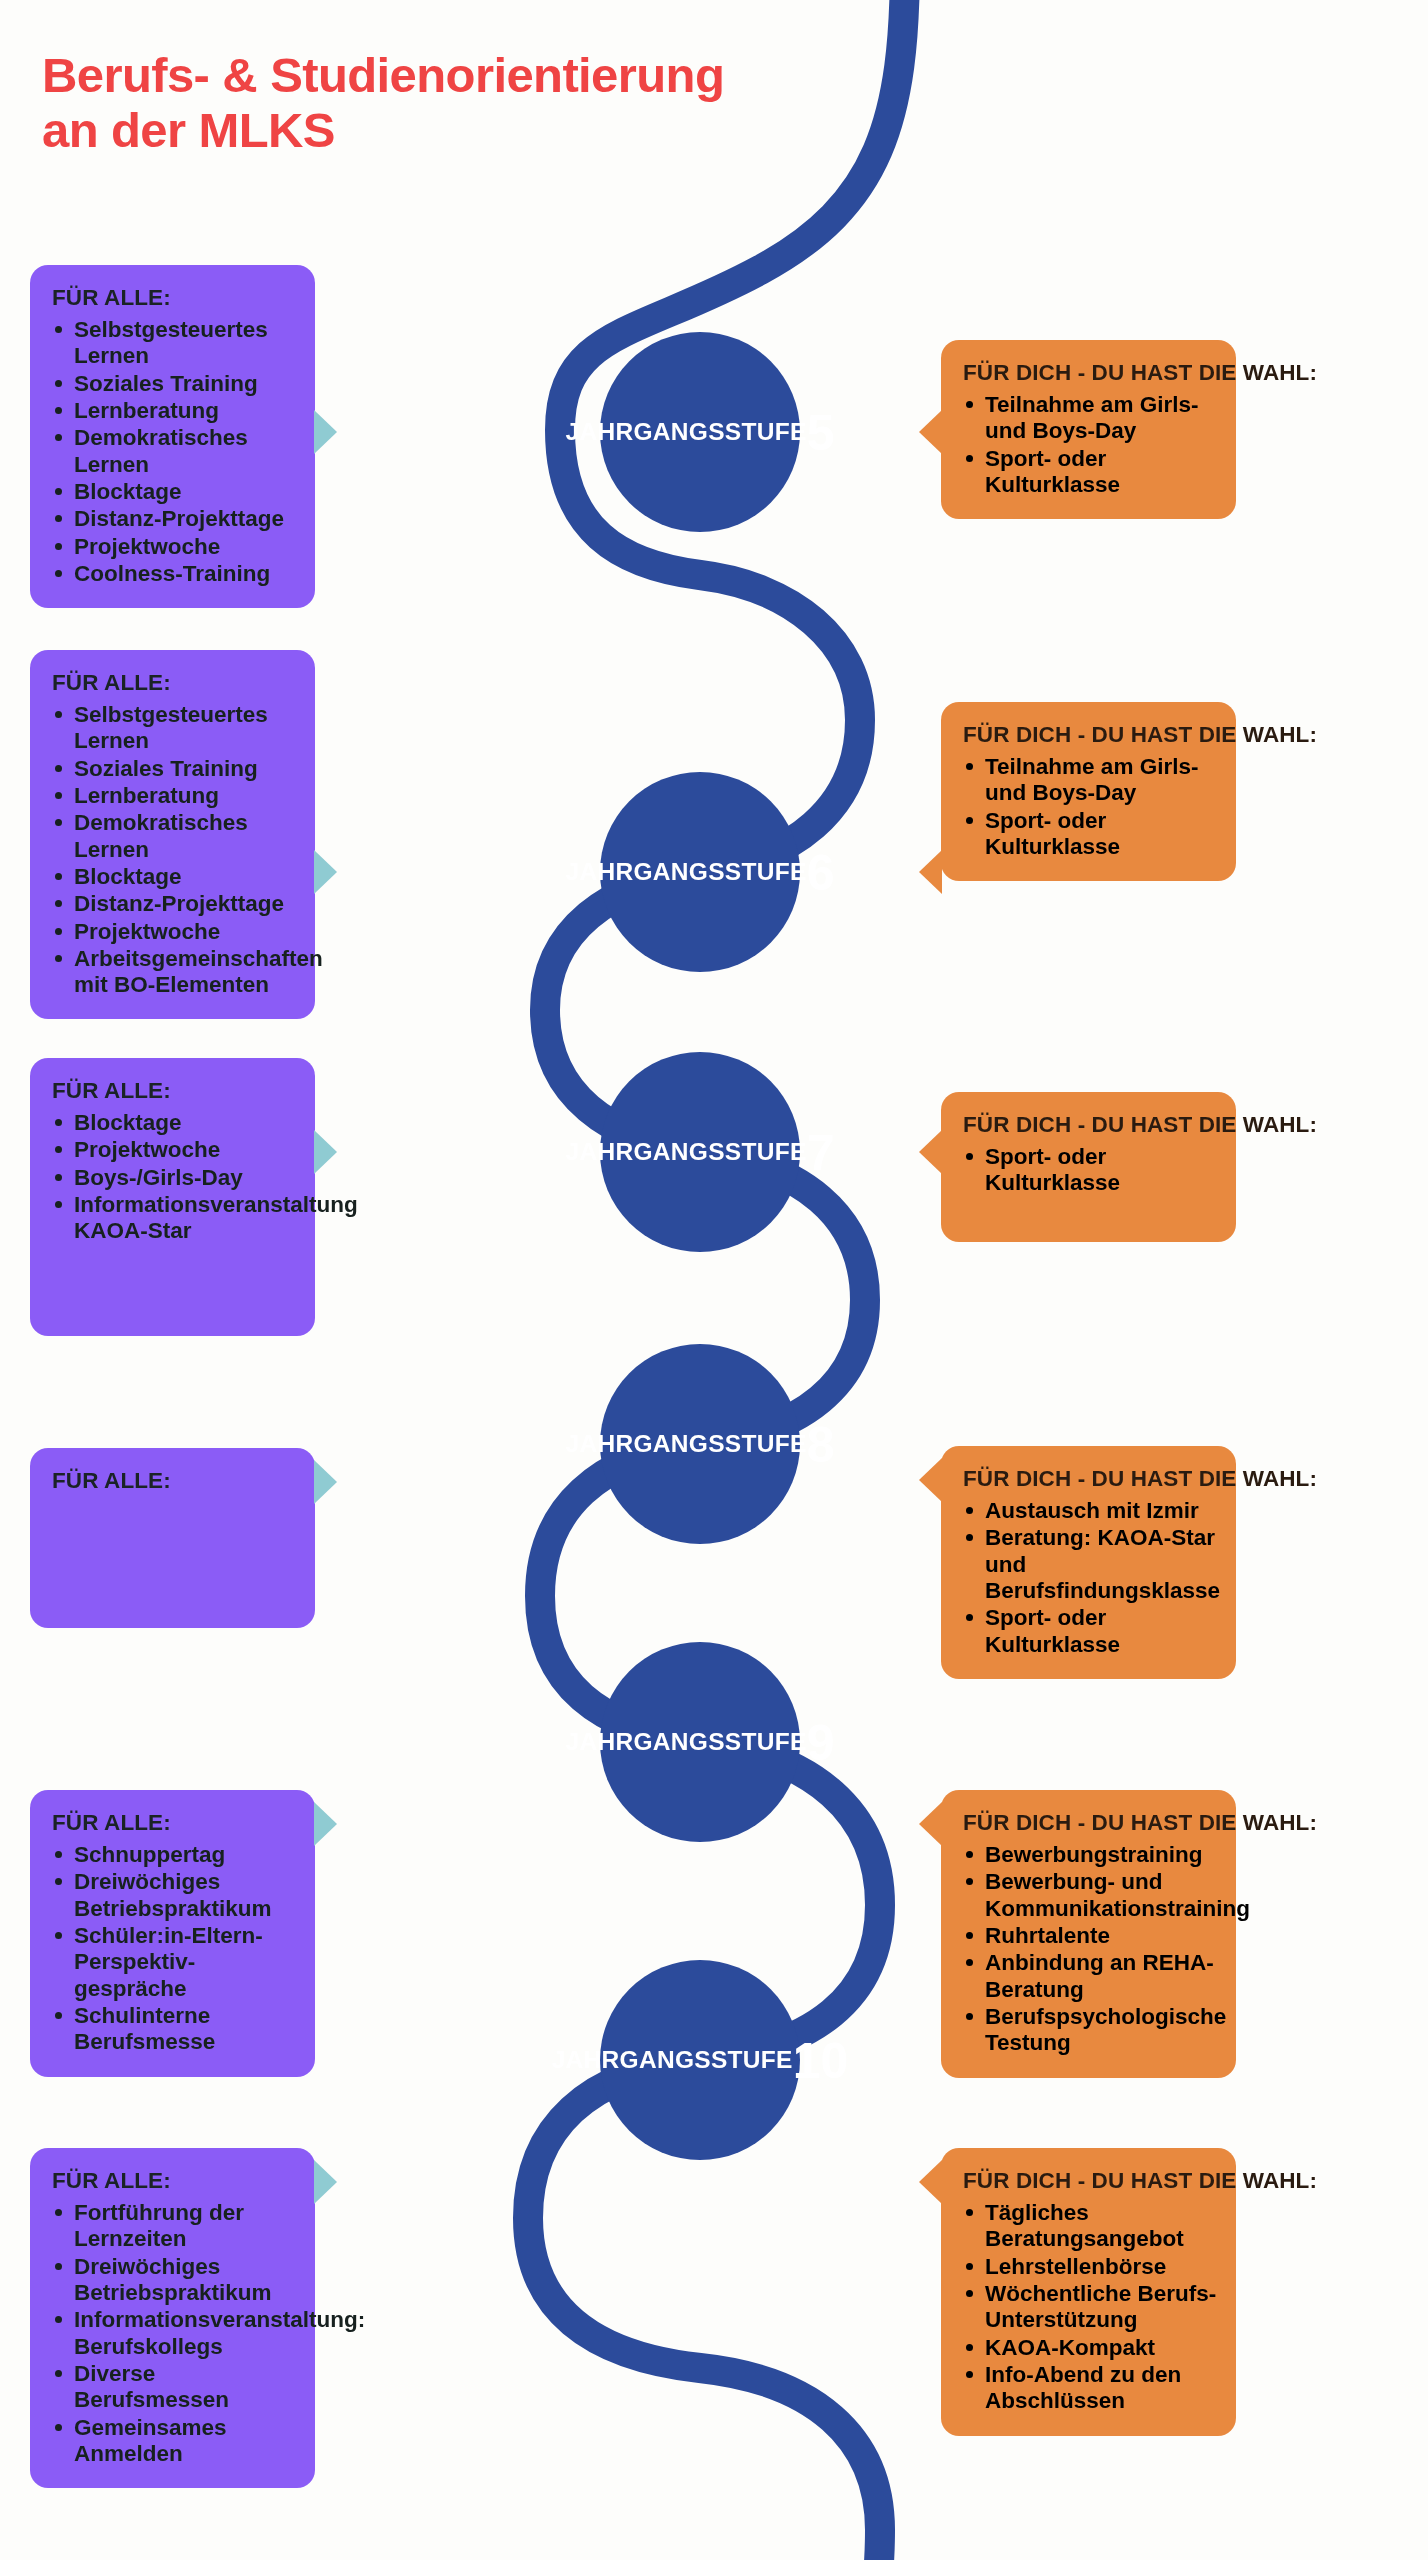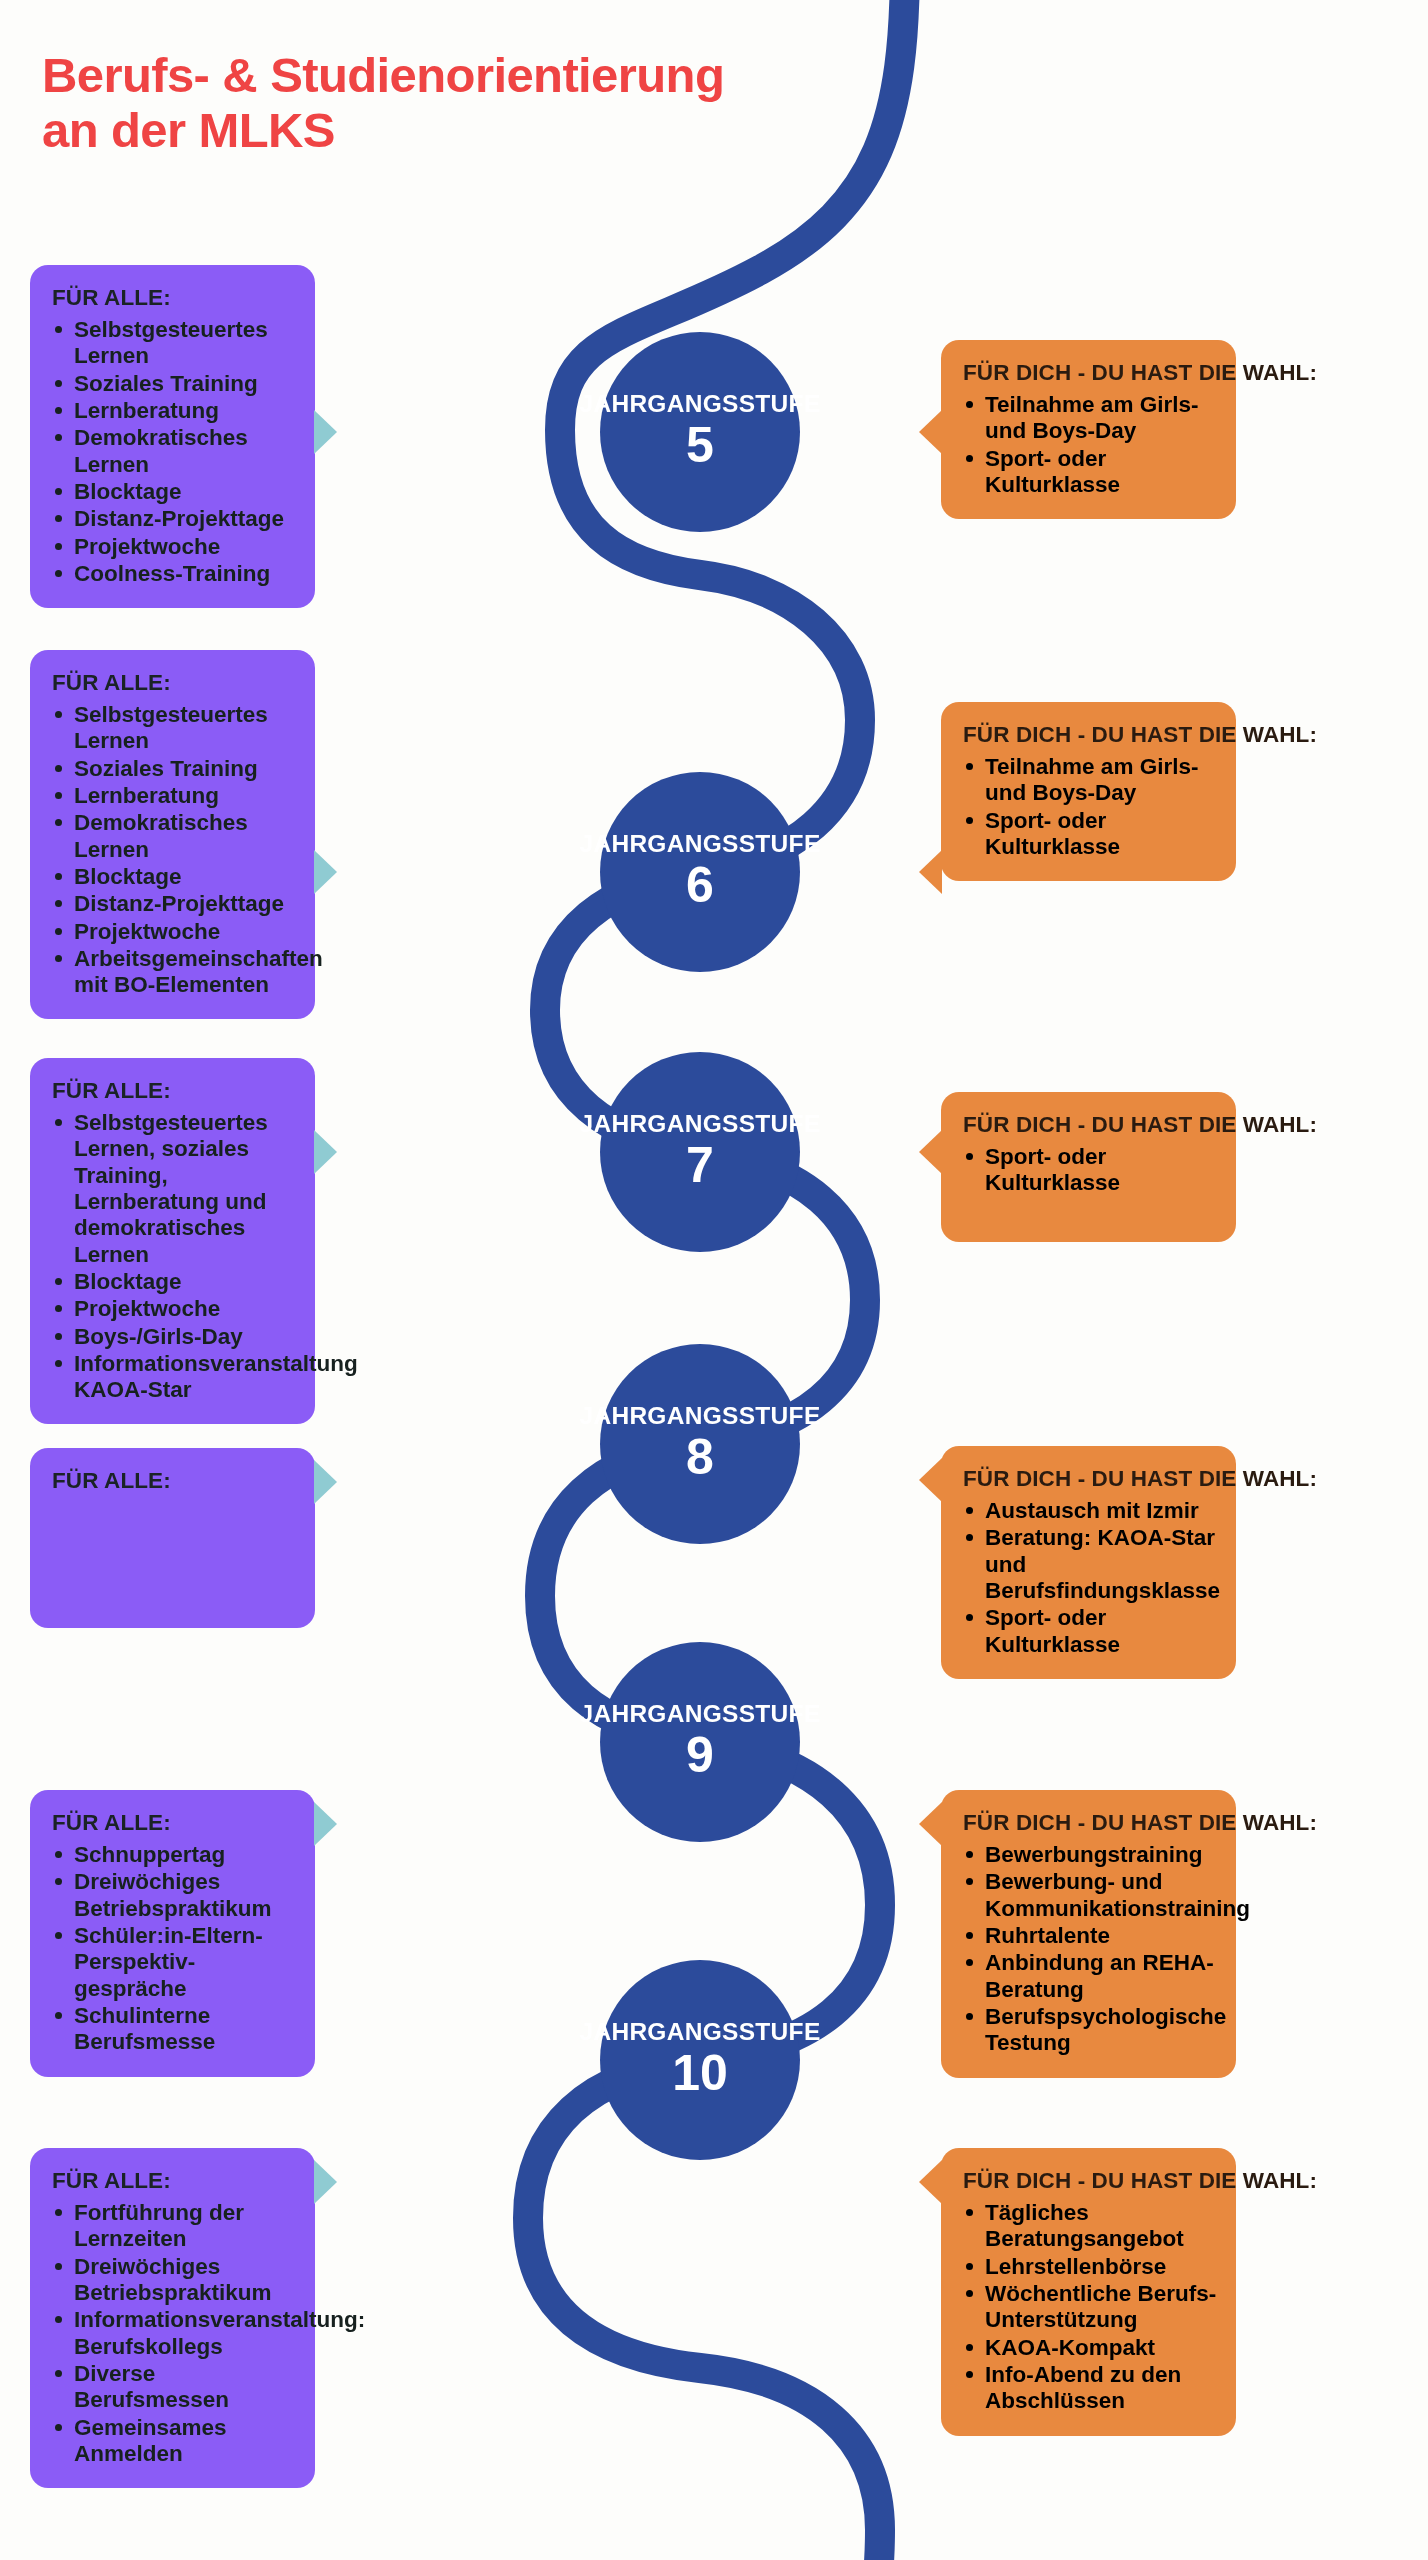--- a/index.html
+++ b/index.html
@@ -94,21 +94,21 @@
     width: 7px; height: 7px; border-radius: 50%;
     background: currentColor;
   }
   ul.bullets li .txt { display: block; }
 
   
   .grade-circle {
     position: absolute;
     background: #2c4b9b;
     border-radius: 50%;
-    display: flex; flex-direction: column;
+    display: flex; flex-direction: row;
     align-items: center; justify-content: center;
     z-index: 4;
     box-shadow: inset 0 0 0 0 rgba(0,0,0,0);
   }
   .grade-circle .c-label {
     color: #ffffff; font-size: 24.5px; font-weight: bold;
     letter-spacing: 0.3px; line-height: 1;
   }
   .grade-circle .c-num {
     color: #ffffff; font-size: 50px; font-weight: bold;
@@ -255,24 +255,20 @@
           <span class="txt">Sport- oder Kulturklasse</span>
         </li>
       </ul>
       <span class="tab" style="top: 148px;"></span>
     </div>
     <div class="left-card" style="left: 30px; top: 1058px; width: 285px; min-height: 278px;">
       <div class="card-head">FÜR ALLE:</div>
       <ul class="bullets">
         <li>
           <span class="dot"></span>
-          <span class="txt">Selbstgesteuertes Lernen, soziales Training, Lernberatung und demokratisches Lernen</span>
-        </li>
-        <li>
-          <span class="dot"></span>
           <span class="txt">Blocktage</span>
         </li>
         <li>
           <span class="dot"></span>
           <span class="txt">Projektwoche</span>
         </li>
         <li>
           <span class="dot"></span>
           <span class="txt">Boys-/Girls-Day</span>
         </li>

